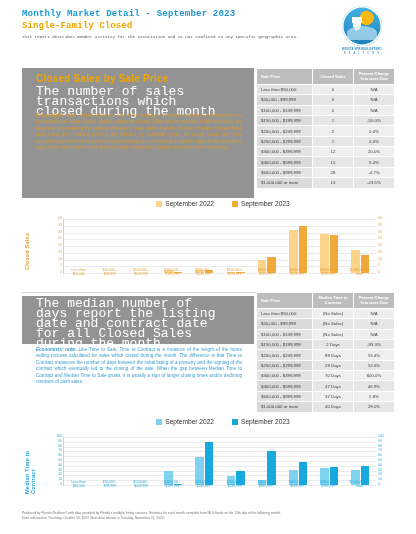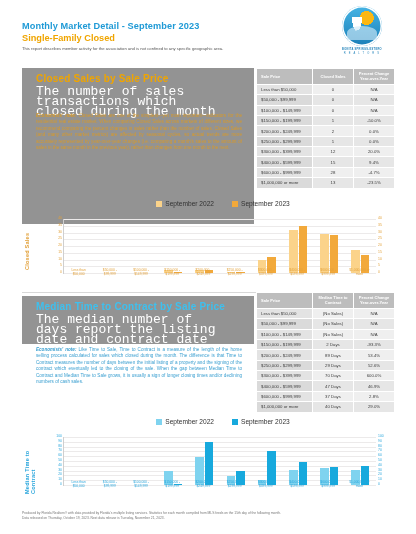--- a/index.html
+++ b/index.html
@@ -5,21 +5,21 @@
   html,body{margin:0;padding:0;}
   body{
     width:416px;height:534px;background:#ffffff;
     font-family:"Liberation Sans", sans-serif;
     -webkit-font-smoothing:antialiased;
     overflow:hidden;
   }
   .page{position:relative;width:416px;height:534px;}
 
   
-  .hdr{position:absolute;left:22px;top:20px;}
+  .hdr{position:absolute;left:22px;top:8px;font-family:Liberation Mono, monospace;}
   .hdr .l1{font-size:9.2px;color:#1f9ad6;font-weight:bold;letter-spacing:.1px;line-height:12px;}
   .hdr .l2{font-size:9.2px;color:#f0a500;font-weight:bold;line-height:12px;}
   .hdr .l3{font-size:9.2px;color:#1f9ad6;font-weight:bold;line-height:12px;}
   .hdr .l4{font-size:4.2px;color:#555;line-height:8px;margin-top:1px;}
 
   .logo{position:absolute;right:22px;top:6px;width:64px;text-align:center;}
   .logo .disc{width:40px;height:40px;border-radius:50%;margin:0 auto;
      background:radial-gradient(circle at 62% 30%, #fcb712 0 7px, rgba(0,0,0,0) 7px),
                 linear-gradient(#46b4e4,#1b7fb8);
      position:relative;overflow:hidden;box-shadow:0 0 0 1.5px #fff inset;}
@@ -88,21 +88,21 @@
 
   <div class="logo">
     <div class="disc">
       <div class="palm"></div>
       <div class="trunk"></div>
     </div>
     <div class="t1">BONITA SPRINGS-ESTERO</div>
     <div class="t2">R E A L T O R S</div>
   </div>
 
-  <div class="band orange" style="left:22px;top:68px;width:232px;height:156px;">
+  <div class="band orange" style="left:22px;top:68px;width:232px;height:130px;">
     <div class="title">Closed Sales by Sale Price</div>
     <div class="sub">The number of sales transactions which closed during the month</div>
   </div>
 
   <div class="note orange" style="left:36px;top:113px;width:206px;">
     <b>Economists' note:</b>
     <span>Closed Sales are one of the simplest—yet most important—indicators for the residential real estate market. When comparing Closed Sales across markets of different sizes, we recommend comparing the percent changes in sales rather than the number of sales. Closed Sales (and many other market metrics) are affected by seasonal cycles, so actual trends are more accurately represented by year-over-year changes (i.e. comparing a month's sales to the amount of sales in the same month in the previous year), rather than changes from one month to the next.</span>
   </div>
 
   <table class="mt" id="t1" style="left:256px;top:68px;width:138px;">
@@ -262,21 +262,20 @@
         <div class="xl">$300,000 -<br>$399,999</div>
         <div class="xl">$400,000 -<br>$599,999</div>
         <div class="xl">$600,000 -<br>$999,999</div>
         <div class="xl">$1,000,000 or<br>more</div>
       </div>
   </div>
 
   <div class="rule" style="top:292px;"></div>
 
   <div class="band blue" style="left:22px;top:296px;width:232px;height:48px;">
-    <div class="title">Median Time to Contract by Sale Price</div>
     <div class="sub">The median number of days report the listing date and contract date for all Closed Sales during the month</div>
   </div>
 
   <div class="note blue" style="left:36px;top:347px;width:206px;">
     <b>Economists' note:</b>
     <span>Like Time to Sale, Time to Contract is a measure of the length of the home selling process calculated for sales which closed during the month. The difference is that Time to Contract measures the number of days between the initial listing of a property and the signing of the contract which eventually led to the closing of the sale. When the gap between Median Time to Contract and Median Time to Sale grows, it is usually a sign of longer closing times and/or declining numbers of cash sales.</span>
   </div>
 
   <table class="mt" id="t2" style="left:256px;top:292px;width:138px;">
     <colgroup>

